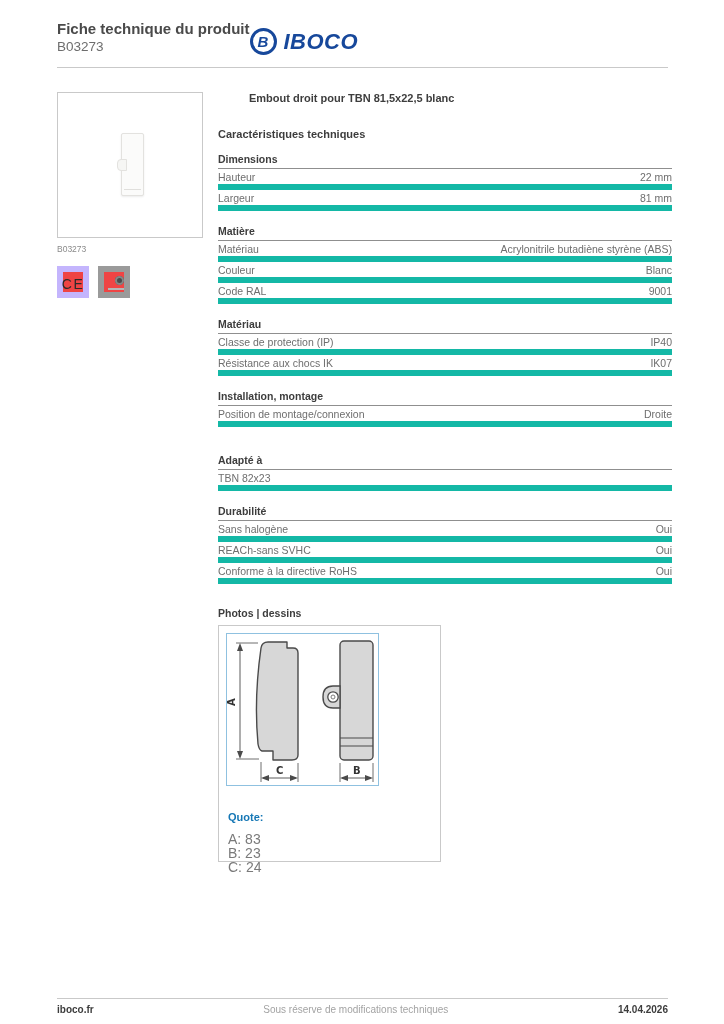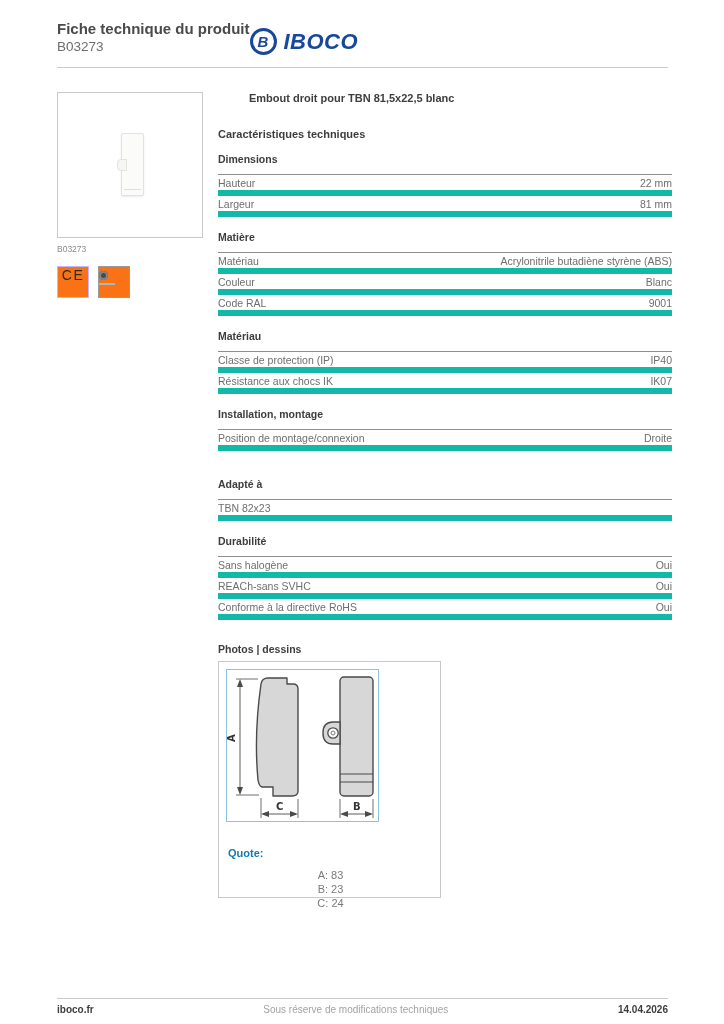--- a/index.html
+++ b/index.html
@@ -18,43 +18,43 @@
   .header-rule { position:absolute; left:57px; width:611px; top:67px; border-top:1.5px solid #c9c9c9; }
 
   
   .left-col { position:absolute; left:57px; top:92px; width:146px; }
   .photo-box { width:146px; height:146px; border:1px solid #c9c9c9; position:relative; background:#fff; }
   .endcap { position:absolute; left:63px; top:40px; width:23px; height:63px; background:#fbfbfa; border:1px solid #e3e2df; border-radius:2px; box-shadow:0 1px 2px rgba(0,0,0,0.08); }
   .endcap::before { content:""; position:absolute; left:-5px; top:25px; width:8px; height:10px; background:#f6f6f4; border:1px solid #e3e2df; border-radius:4px 0 0 4px; }
   .endcap::after { content:""; position:absolute; left:2px; bottom:5px; width:17px; height:1px; background:#e0dfdc; }
   .photo-caption { font-size:8.5px; color:#8a8a8a; margin-top:6px; }
   .cert-row { display:flex; gap:9px; margin-top:12px; }
-  .cert-box { width:32px; height:32px; border:1px solid #c4b5fd; background:#f97316; display:flex; align-items:flex-start; justify-content:center; }
+  .cert-box { width:32px; height:32px; border:6px solid #c4b5fd; background:#ef4444; display:flex; align-items:flex-end; justify-content:center; }
   .cert-box.light { border-color:#9a9a9a; flex-direction:column; justify-content:flex-start; padding-top:4px; }
   .ce-text { font-size:14px; color:#2b2b2b; letter-spacing:1.5px; font-weight:500; }
   .seal-circle { width:9px; height:9px; border-radius:50%; background:#4a4a4a; box-shadow:inset 0 0 0 2px #868686; }
   .seal-microtext { width:16px; height:2px; background:#b5b5b5; margin-top:3px; }
 
   
   .right-col { position:absolute; left:218px; top:92px; width:454px; }
   .product-name { font-size:11px; font-weight:bold; color:#3d3d3d;margin-left:31px; }
   .specs-heading { font-size:11px; font-weight:bold; color:#3d3d3d; margin-top:24px; }
   .group { margin-top:14px; }
   .group.first { margin-top:13px; }
   .group.gap-large { margin-top:27px; }
-  .group-title { font-size:10.5px; font-weight:bold; color:#3d3d3d; padding-bottom:9px; border-bottom:1px solid #8f8f8f; line-height:12px; }
+  .group-title { font-size:10.5px; font-weight:bold; color:#3d3d3d; padding-bottom:3px; border-bottom:1px solid #8f8f8f; line-height:12px; }
   .row { display:flex; justify-content:space-between; font-size:10.5px; color:#6e6e6e; padding:2px 0 1px; border-bottom:6px solid #14b8a6; line-height:12px; }
   .row .val { text-align:right; }
 
   
   .photos-heading { font-size:10.5px; font-weight:bold; color:#3d3d3d; margin-top:23px; }
   .photos-box { margin-top:6px; width:223px; height:237px; border:1px solid #c9c9c9; padding:7px; background:#fff; }
   .drawing-frame { width:153px; height:153px; border:1px solid #8fc1e0; background:#fff; }
   .quote-label { font-size:11px; font-weight:bold; color:#1577b5; margin:25px 0 0 2px; }
-  .quote-lines { margin:9px 0 0 2px; font-size:11px; color:#7a7a7a; line-height:14px;text-align:center; }
+  .quote-lines { margin:9px 0 0 2px; font-size:14px; color:#7a7a7a; line-height:14px; }
 
   
   .footer-rule { position:absolute; left:57px; width:611px; top:998px; border-top:1.5px solid #c9c9c9; }
   .footer { position:absolute; left:57px; width:611px; top:1004px; display:flex; justify-content:space-between; align-items:baseline; }
   .footer-site { font-size:10px; font-weight:bold; color:#3d3d3d; }
   .footer-notice { font-size:10px; color:#a3a3a3; }
   .footer-date { font-size:10px; font-weight:bold; color:#3d3d3d; }
 
   svg text { font-family:"DejaVu Sans", sans-serif; }
 </style>

